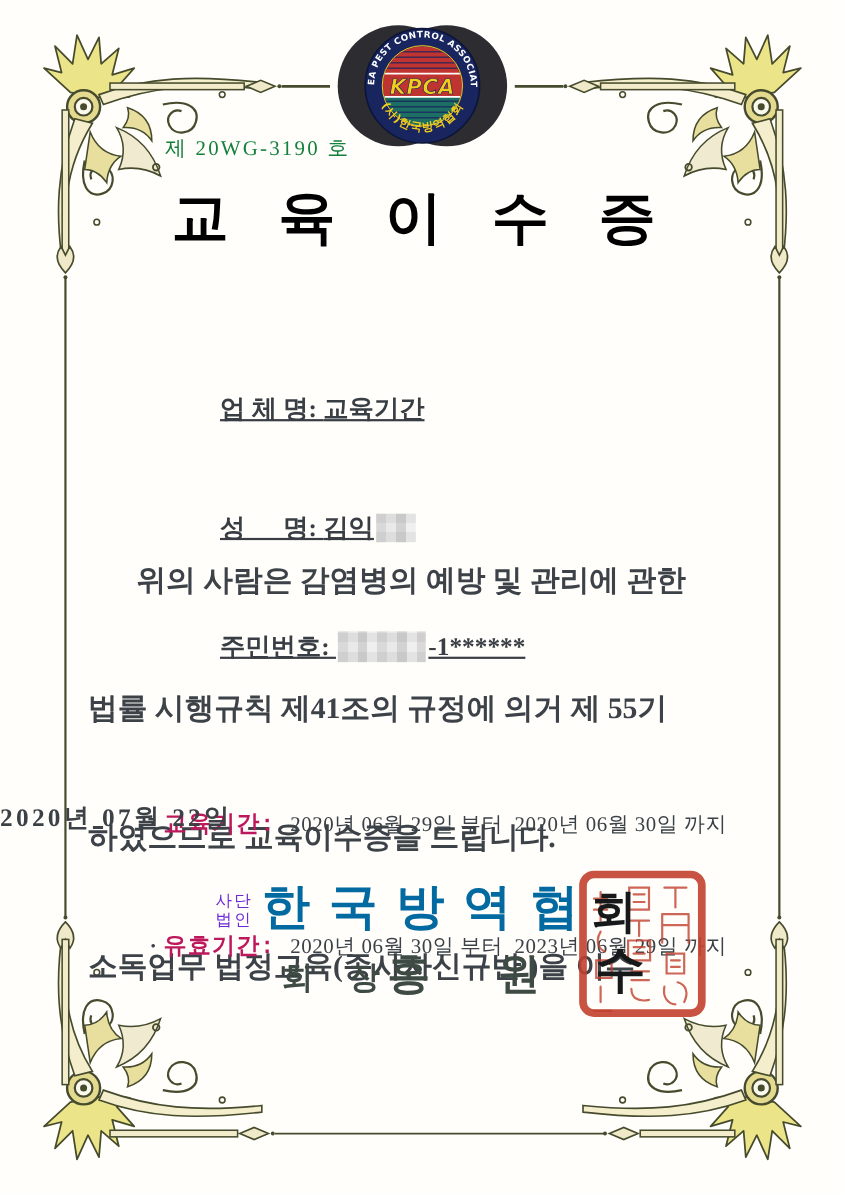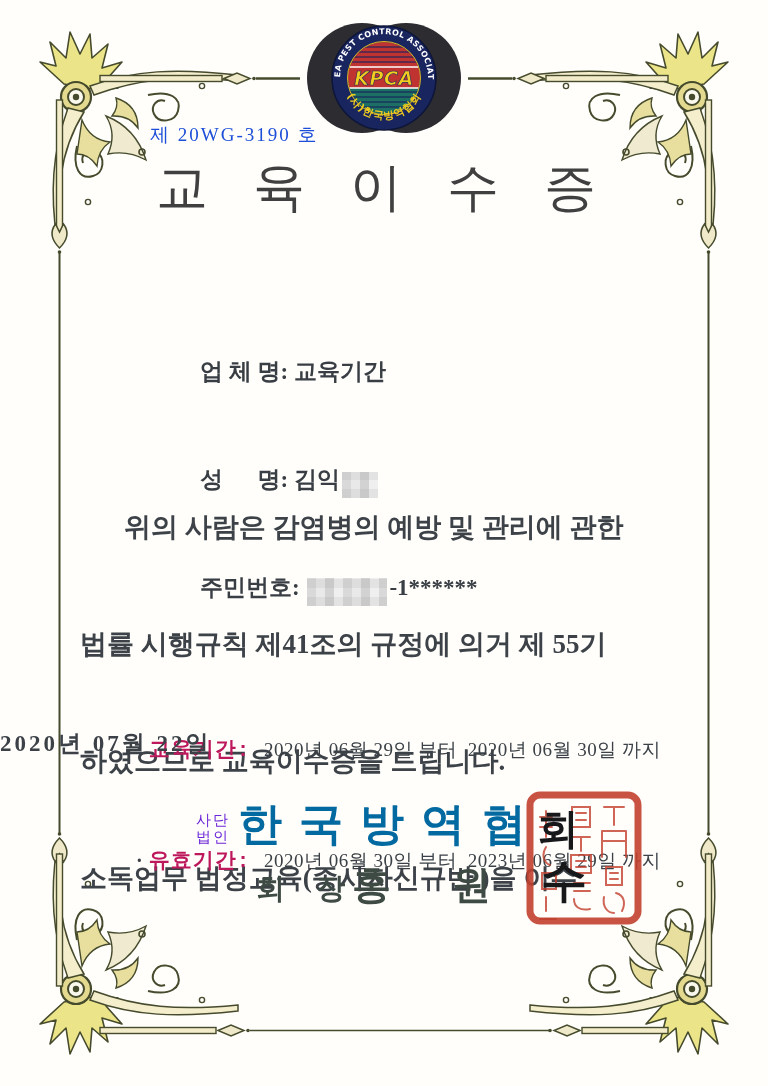--- a/index.html
+++ b/index.html
@@ -10,30 +10,30 @@
     color:#3b4147;
   }
   .border-svg{position:absolute; inset:0; width:768px; height:1086px;}
 
   
   .logo{position:absolute; left:300px; top:20px; width:168px; height:116px;}
 
   
   .doc-number{
     position:absolute; left:150px; top:122px; font-size:19px; letter-spacing:2px;
-    color:#1d4ed8; white-space:pre;
+    color:#15803d; white-space:pre;
   }
   .title{
-    position:absolute; left:0; right:0; top:153px; text-align:center;
-    font-size:52px; font-weight:400; letter-spacing:16px; color:#404040;
+    position:absolute; left:0; right:0; top:163px; text-align:center;
+    font-size:52px; font-weight:700; letter-spacing:16px; color:#000000;
     white-space:pre;
   }
   .fields{position:absolute; left:200px; top:282px; font-size:23px; font-weight:700;
     color:#393e44; line-height:36px; white-space:pre;}
-  .field-row{height:36px; display:flex; align-items:flex-end;}
+  .field-row{height:36px; display:flex; align-items:center;text-decoration:underline;}
   .redact{
     display:inline-block; height:26px; margin:0 2px; vertical-align:middle;
     background:
       repeating-linear-gradient(0deg, rgba(120,120,120,0.10) 0 9px, rgba(255,255,255,0) 9px 18px),
       repeating-linear-gradient(90deg, #d9d9d9 0 9px, #e9e9e9 9px 18px, #d2d2d2 18px 27px, #efefef 27px 36px);
   }
   .redact-name{width:36px;}
   .redact-id{width:80px; height:28px;}
 
   .body-text{

